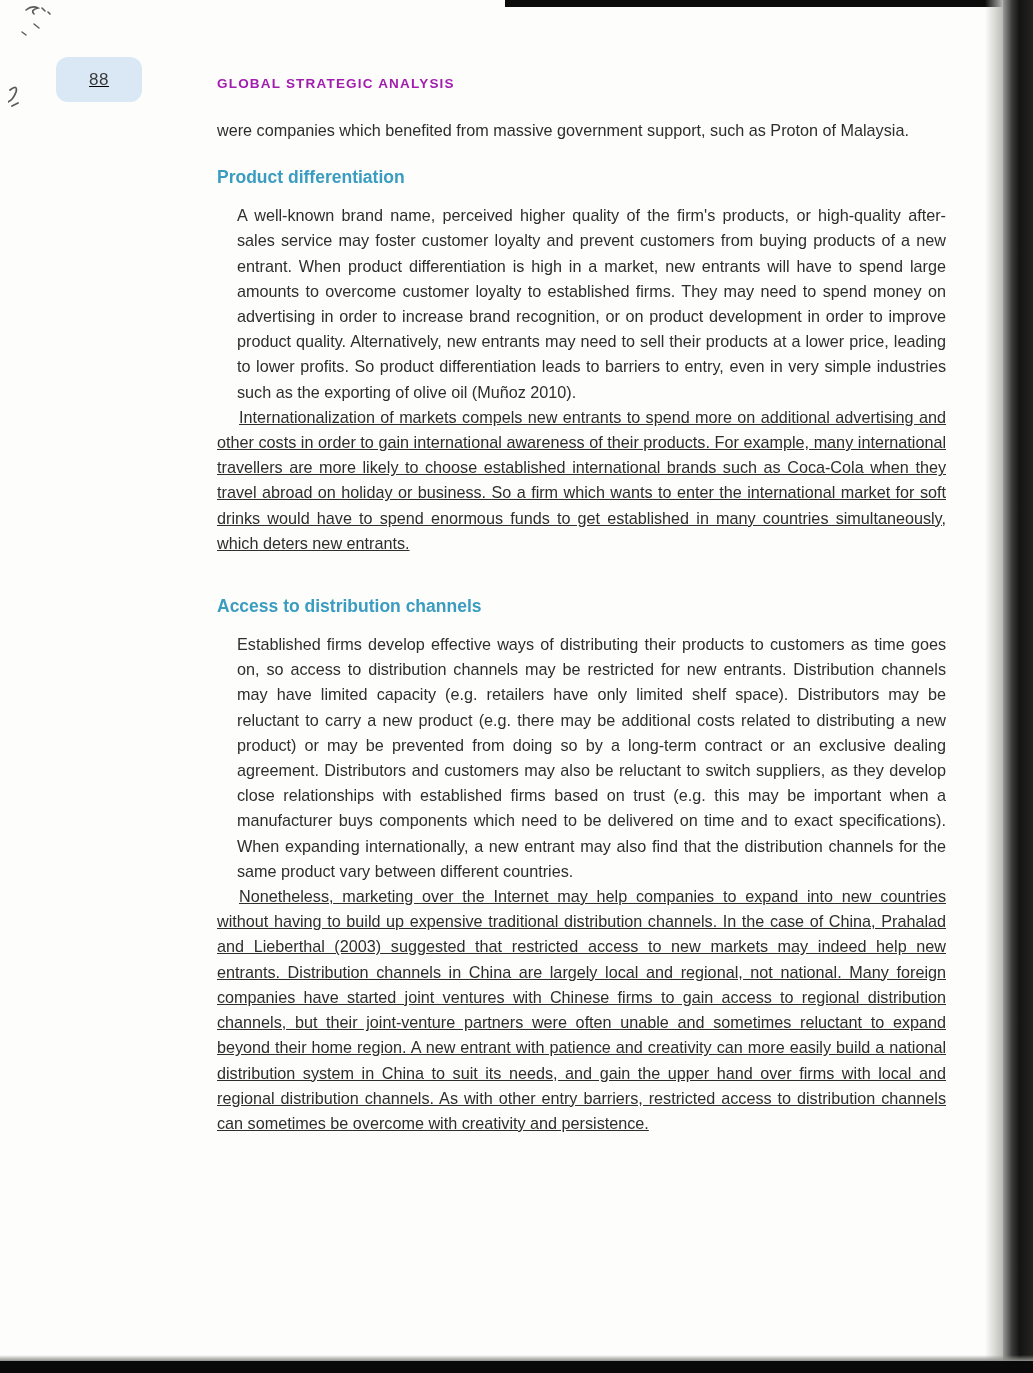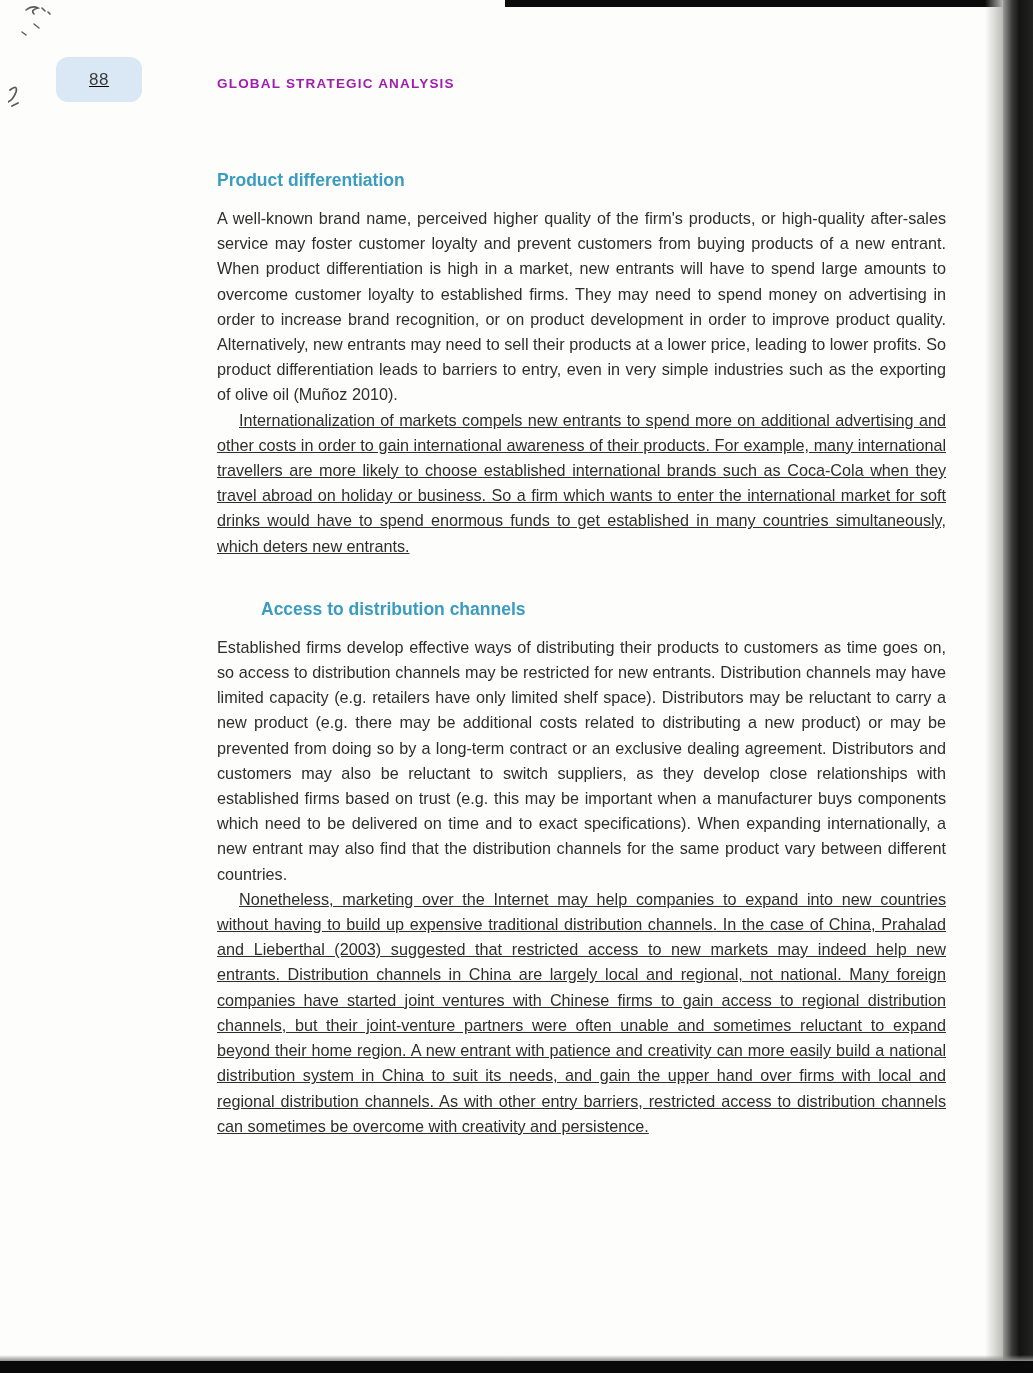--- a/index.html
+++ b/index.html
@@ -66,23 +66,23 @@
     line-height: 25.2px;
     text-align: justify;
     color: #2e2e2e;
   }
   .content p.indented { text-indent: 22px; text-decoration: underline; }
   .content h2 {
     font-size: 17.5px;
     font-weight: bold;
     color: #3a9cc0;
   }
-  .h-product   { margin-top: 52px; }
-  .p-after-h   { margin-top: 15px; }
-  .h-access    { margin-top: 40px; margin-left: 44px; }
+  .h-product   { margin-top: 24px; }
+  .p-after-h   { margin-top: 15px; margin-left: 20px; }
+  .h-access    { margin-top: 40px; }
 </style>
 </head>
 <body>
 
 <div class="page">
 
   <div class="scan-top"></div>
   <div class="scan-right-fade"></div>
   <div class="scan-right"></div>
   <div class="scan-bottom-fade"></div>
@@ -95,20 +95,21 @@
   </svg>
 
   <div class="badge">
     <span class="page-number">88</span>
   </div>
 
   <div class="running-header">GLOBAL STRATEGIC ANALYSIS</div>
 
   <div class="content">
 
+    <p>were companies which benefited from massive government support, such as Proton of Malaysia.</p>
 
     <h2 class="h-product">Product differentiation</h2>
 
     <p class="p-after-h">A well-known brand name, perceived higher quality of the firm's products, or high-quality after-sales service may foster customer loyalty and prevent customers from buying products of a new entrant. When product differentiation is high in a market, new entrants will have to spend large amounts to overcome customer loyalty to established firms. They may need to spend money on advertising in order to increase brand recognition, or on product development in order to improve product quality. Alternatively, new entrants may need to sell their products at a lower price, leading to lower profits. So product differentiation leads to barriers to entry, even in very simple industries such as the exporting of olive oil (Muñoz 2010).</p>
 
     <p class="indented">Internationalization of markets compels new entrants to spend more on additional advertising and other costs in order to gain international awareness of their products. For example, many international travellers are more likely to choose established international brands such as Coca-Cola when they travel abroad on holiday or business. So a firm which wants to enter the international market for soft drinks would have to spend enormous funds to get established in many countries simultaneously, which deters new entrants.</p>
 
     <h2 class="h-access">Access to distribution channels</h2>
 
     <p class="p-after-h">Established firms develop effective ways of distributing their products to customers as time goes on, so access to distribution channels may be restricted for new entrants. Distribution channels may have limited capacity (e.g. retailers have only limited shelf space). Distributors may be reluctant to carry a new product (e.g. there may be additional costs related to distributing a new product) or may be prevented from doing so by a long-term contract or an exclusive dealing agreement. Distributors and customers may also be reluctant to switch suppliers, as they develop close relationships with established firms based on trust (e.g. this may be important when a manufacturer buys components which need to be delivered on time and to exact specifications). When expanding internationally, a new entrant may also find that the distribution channels for the same product vary between different countries.</p>

